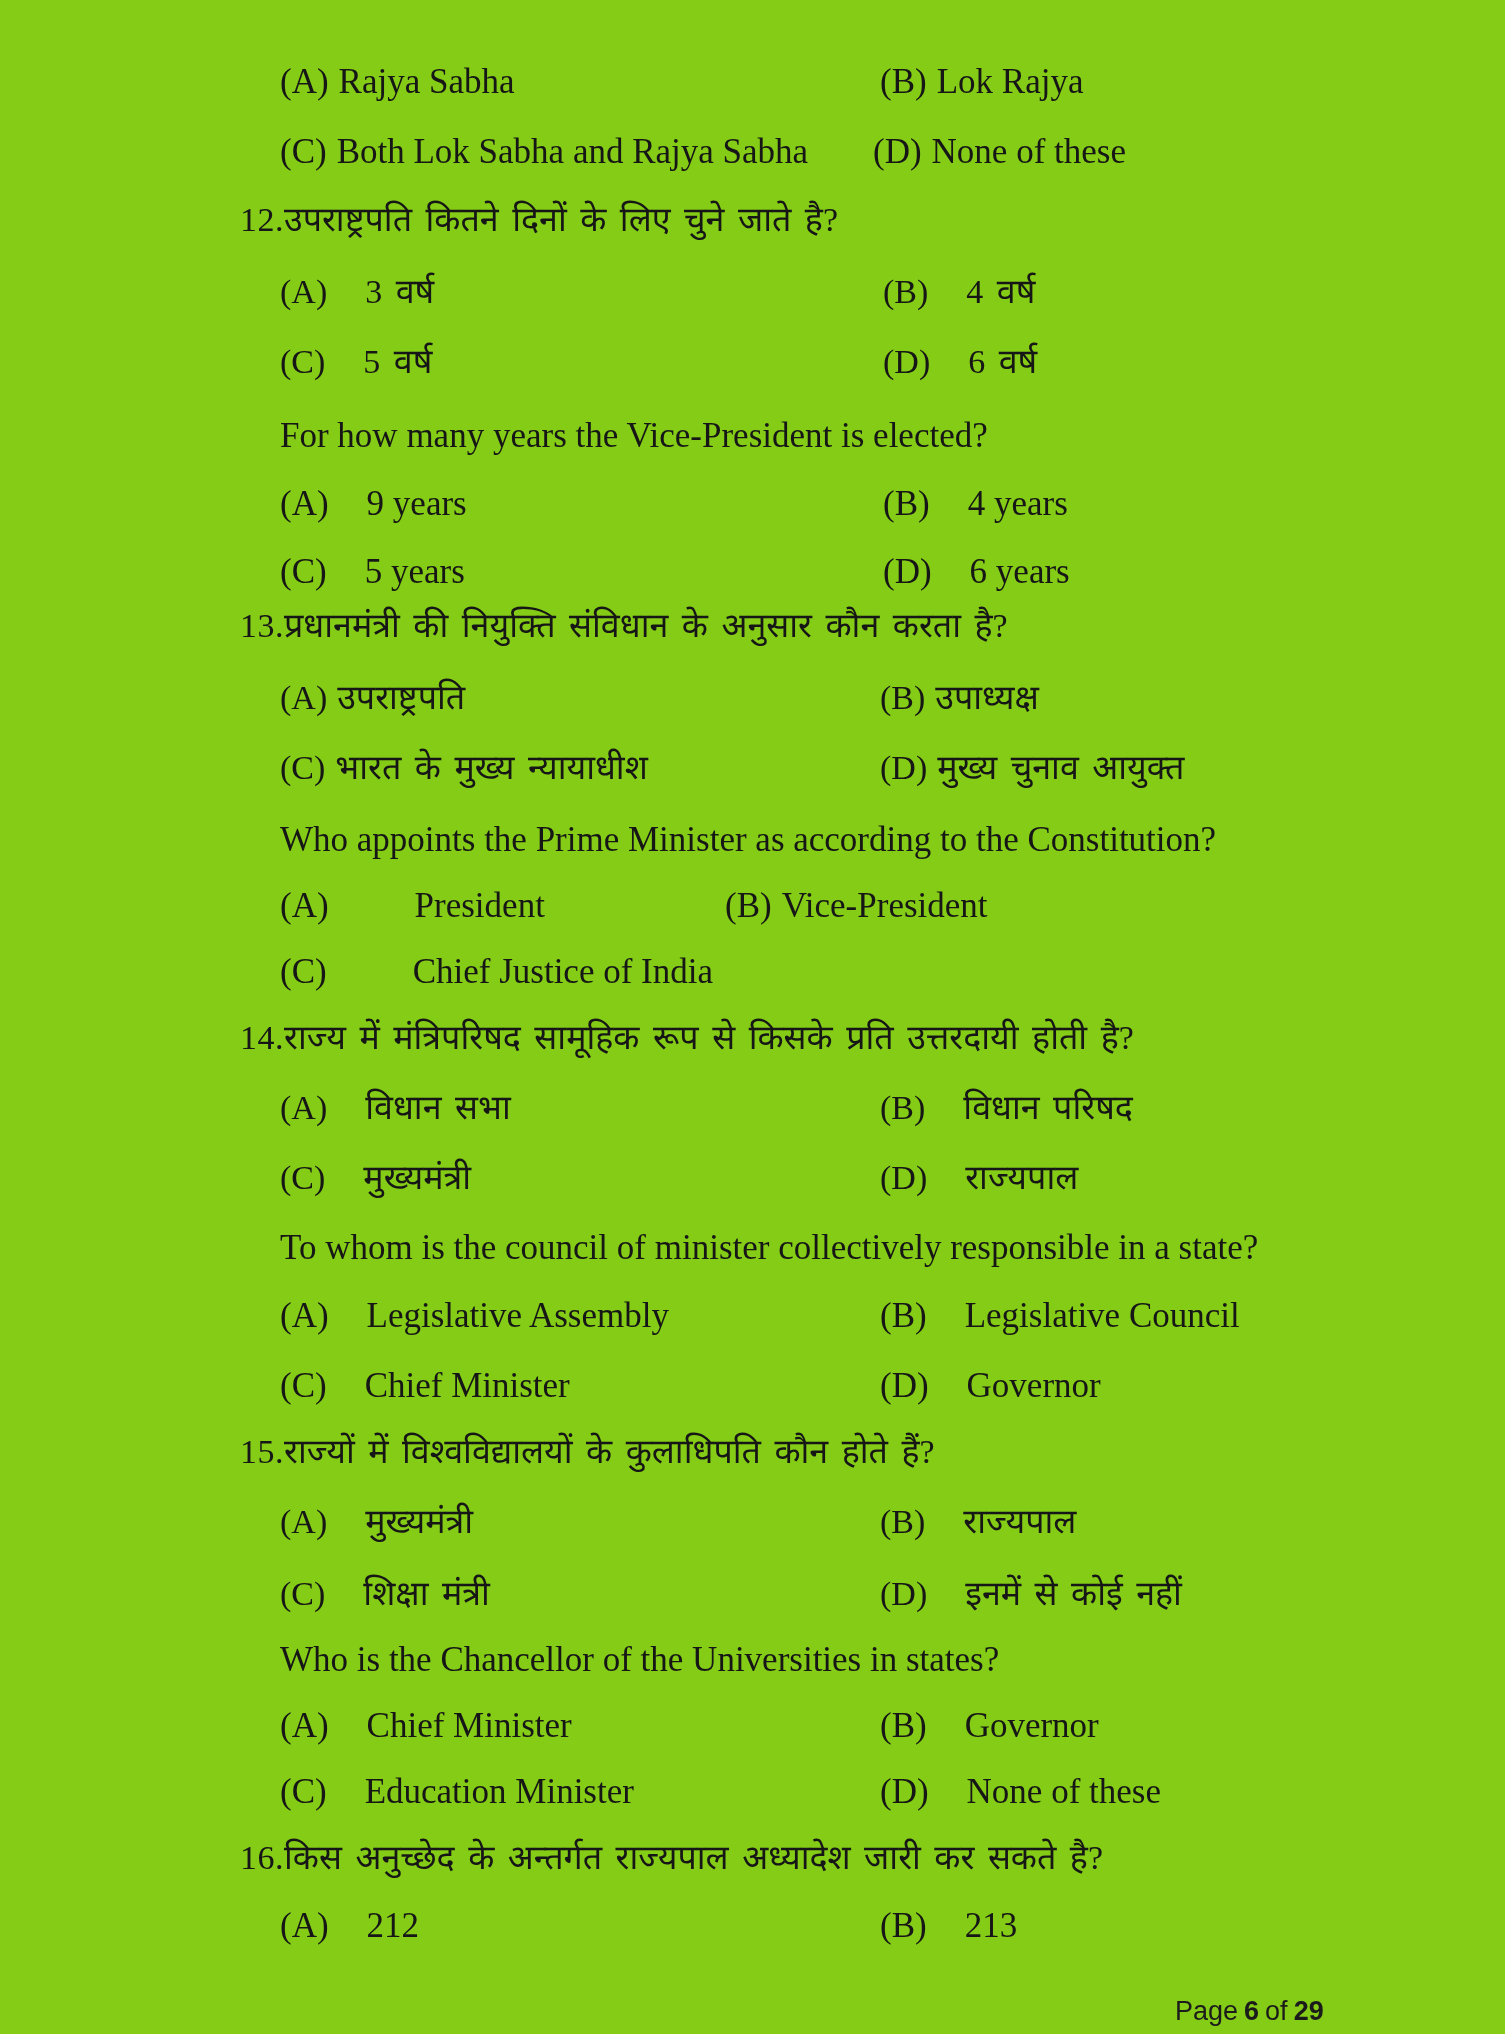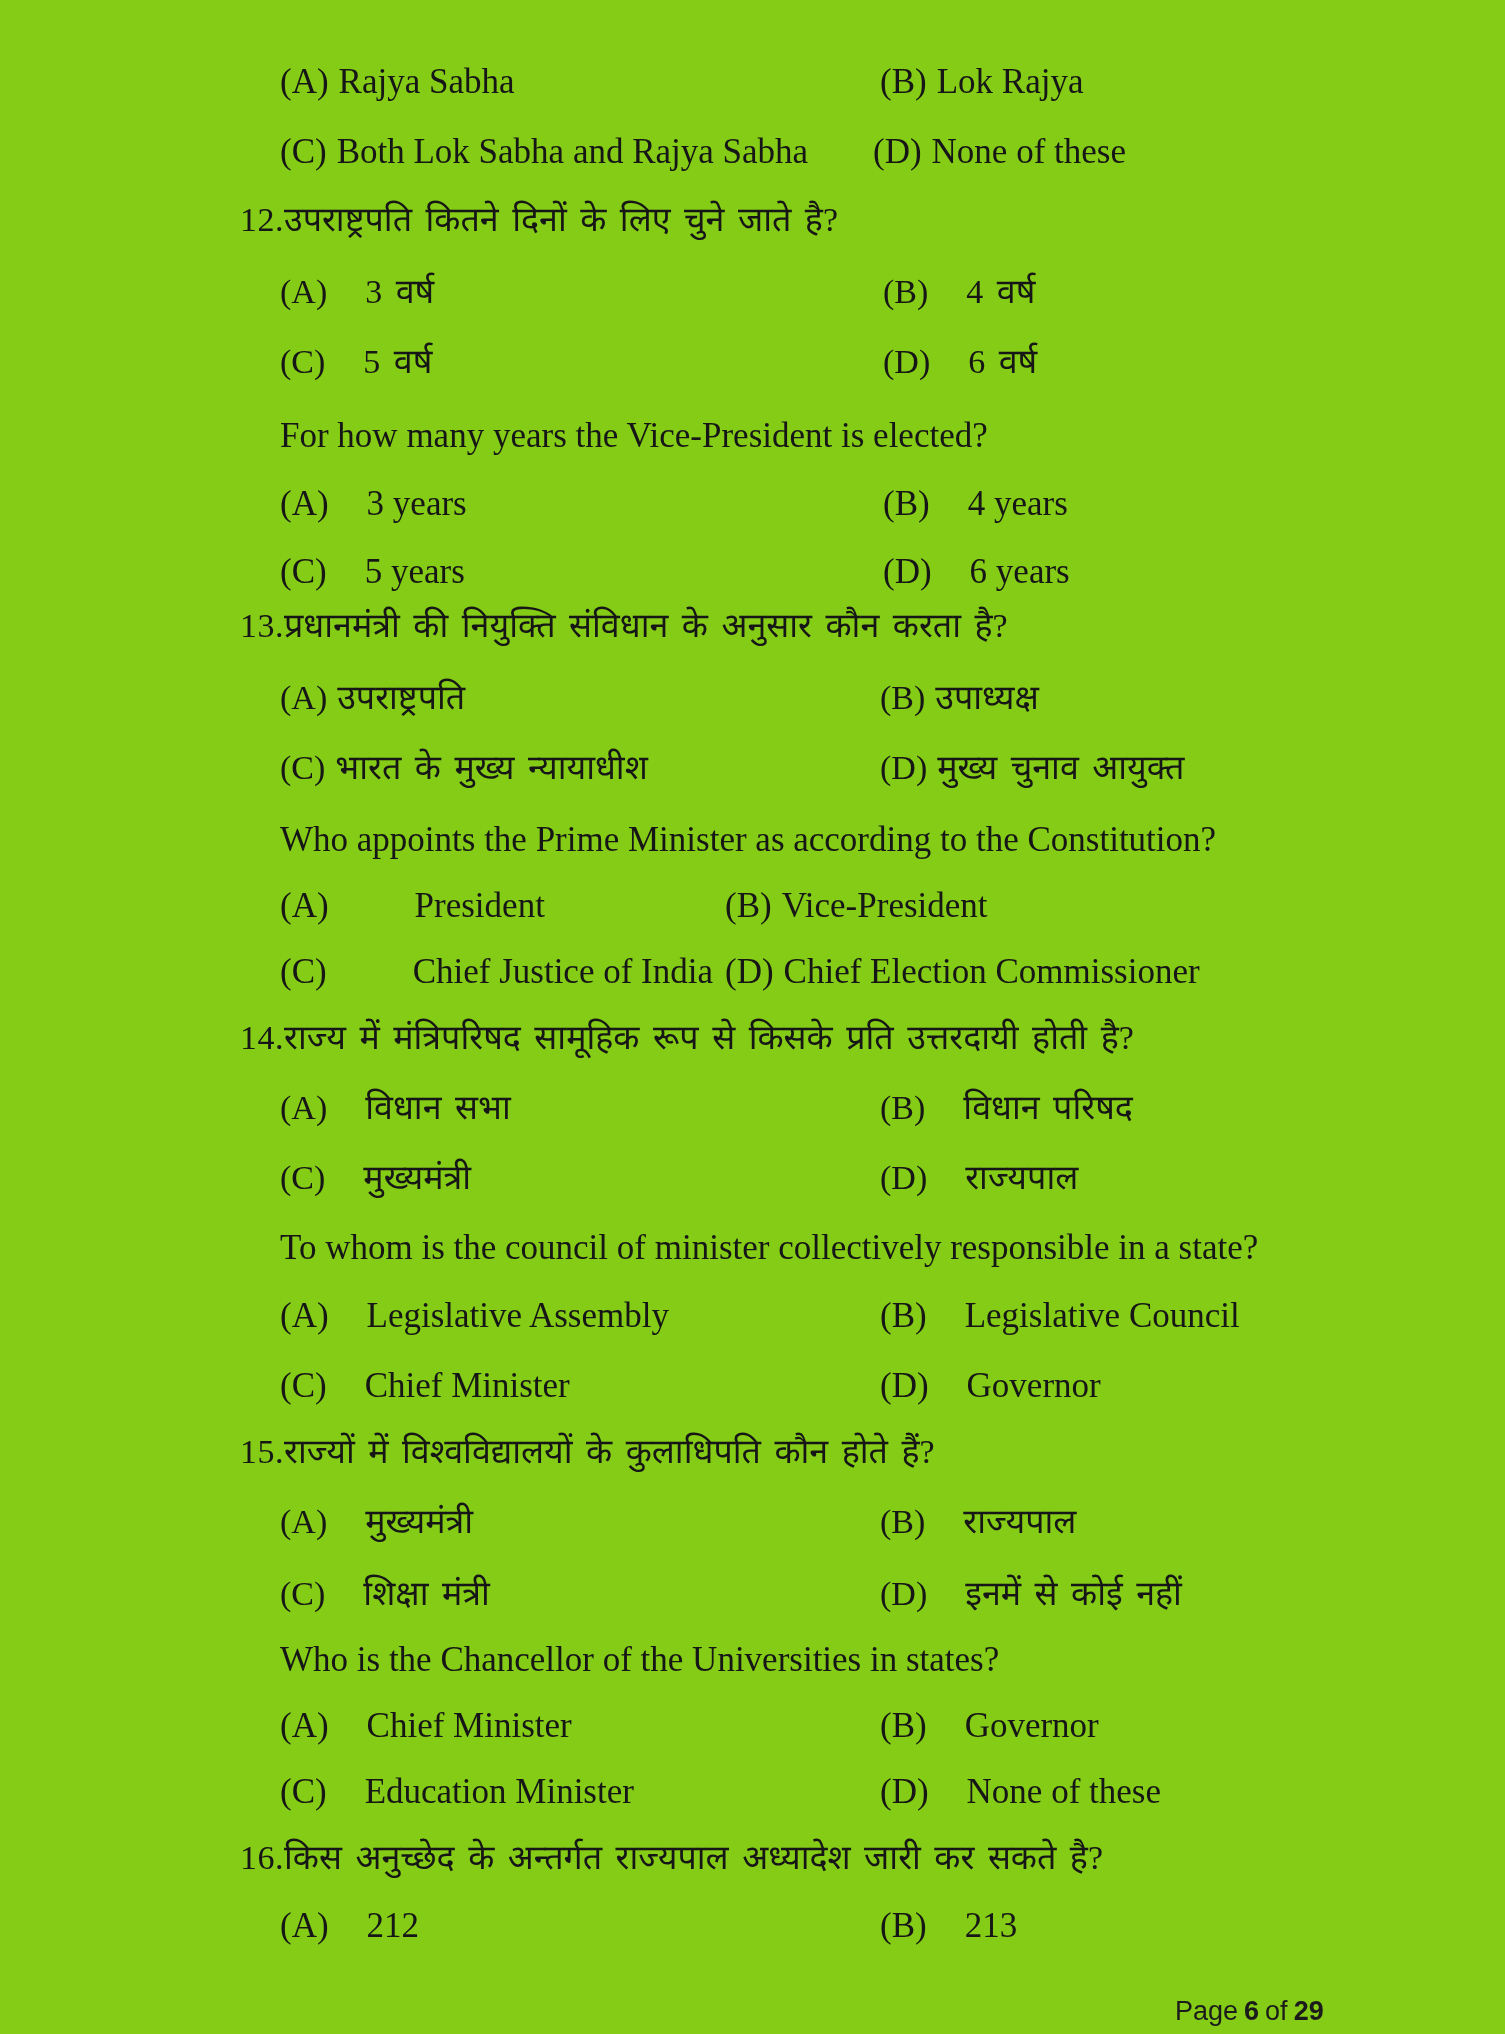--- a/index.html
+++ b/index.html
@@ -72,21 +72,21 @@
   <div class="line hi opt" style="left:280px; top:342px">
     <span>(C)</span><span class="txt tab">5 वर्ष</span>
   </div>
   <div class="line hi opt" style="left:883px; top:342px">
     <span>(D)</span><span class="txt tab">6 वर्ष</span>
   </div>
   <div class="line en" style="left:280px; top:416px">
     <span>For how many years the Vice-President is elected?</span>
   </div>
   <div class="line en opt" style="left:280px; top:484px">
-    <span>(A)</span><span class="txt tab">3 years</span>
+    <span>(A)</span><span class="txt tab">9 years</span>
   </div>
   <div class="line en opt" style="left:883px; top:484px">
     <span>(B)</span><span class="txt tab">4 years</span>
   </div>
   <div class="line en opt" style="left:280px; top:552px">
     <span>(C)</span><span class="txt tab">5 years</span>
   </div>
   <div class="line en opt" style="left:883px; top:552px">
     <span>(D)</span><span class="txt tab">6 years</span>
   </div>
@@ -111,23 +111,20 @@
   </div>
   <div class="line en opt" style="left:280px; top:886px">
     <span>(A)</span><span class="txt wide">President</span>
   </div>
   <div class="line en opt" style="left:725px; top:886px">
     <span>(B)</span><span class="txt tight">Vice-President</span>
   </div>
   <div class="line en opt" style="left:280px; top:952px">
     <span>(C)</span><span class="txt wide">Chief Justice of India</span>
   </div>
-  <div class="line en opt" style="left:725px; top:952px">
-    <span>(D)</span><span class="txt tight">Chief Election Commissioner</span>
-  </div>
 
   <div class="line hi" style="left:240px; top:1018px">
     <span class="qnum">14.</span><span>राज्य में मंत्रिपरिषद सामूहिक रूप से किसके प्रति उत्तरदायी होती है?</span>
   </div>
   <div class="line hi opt" style="left:280px; top:1088px">
     <span>(A)</span><span class="txt tab">विधान सभा</span>
   </div>
   <div class="line hi opt" style="left:880px; top:1088px">
     <span>(B)</span><span class="txt tab">विधान परिषद</span>
   </div>

